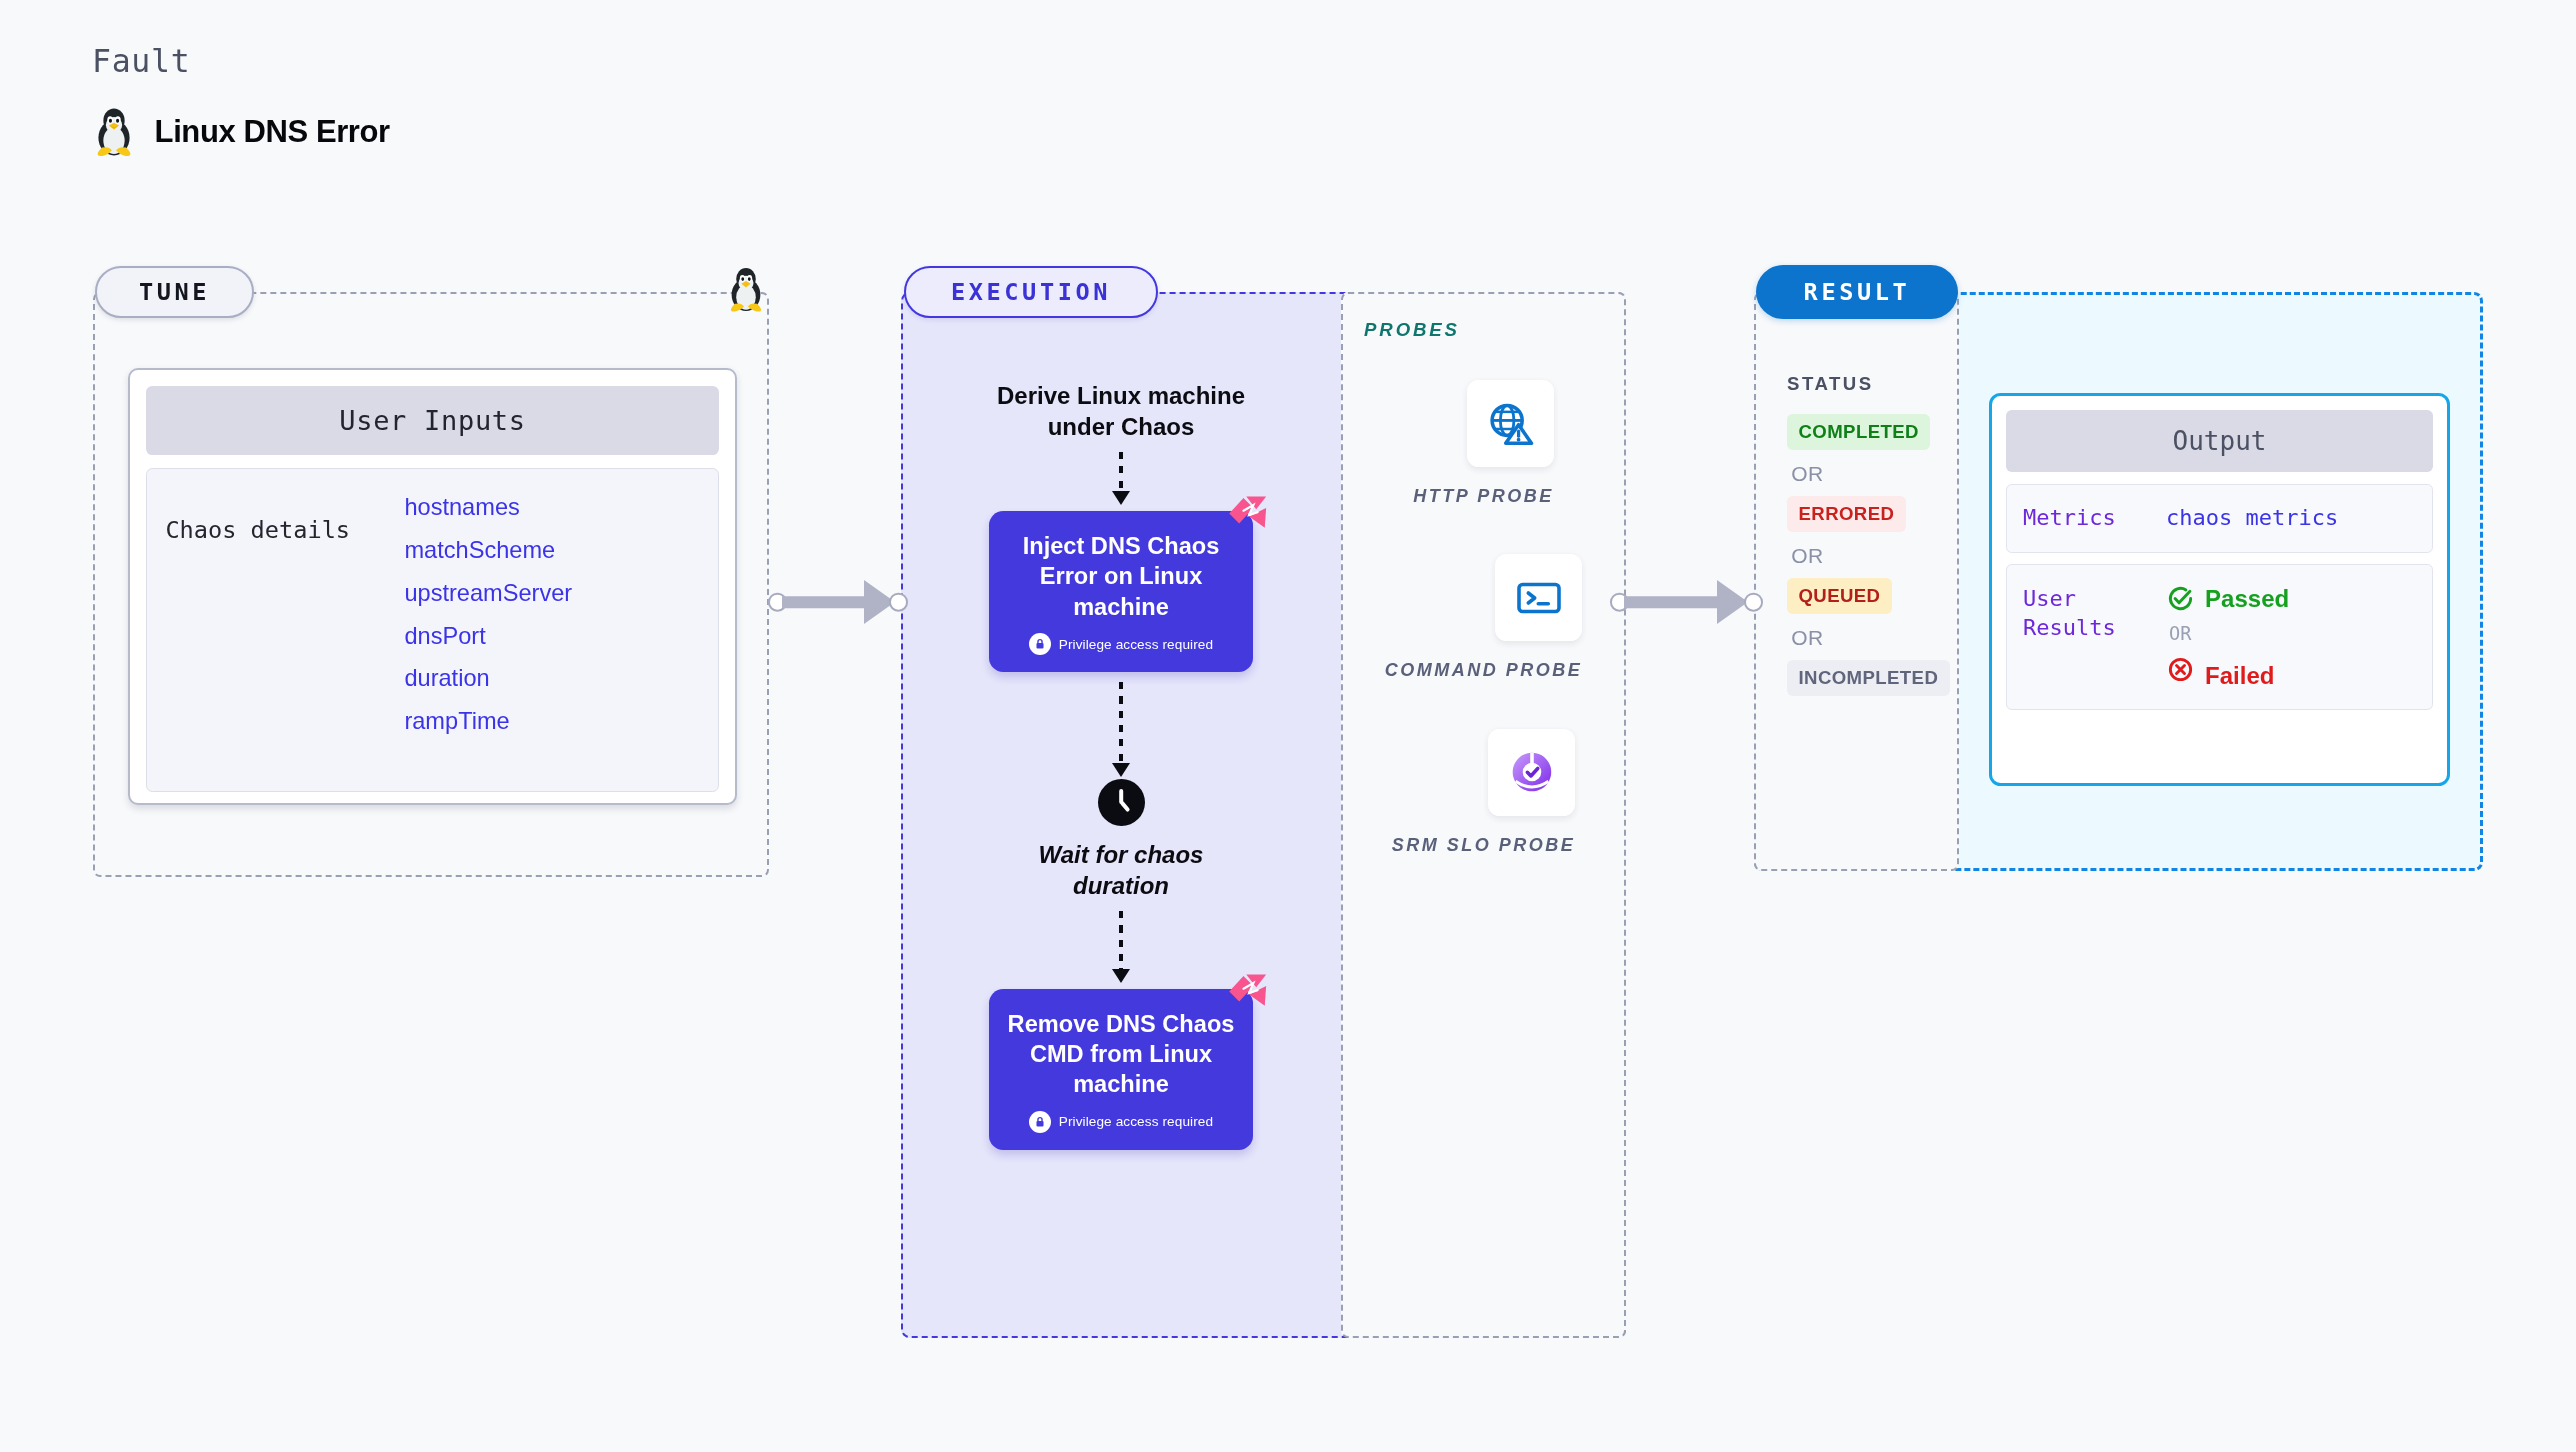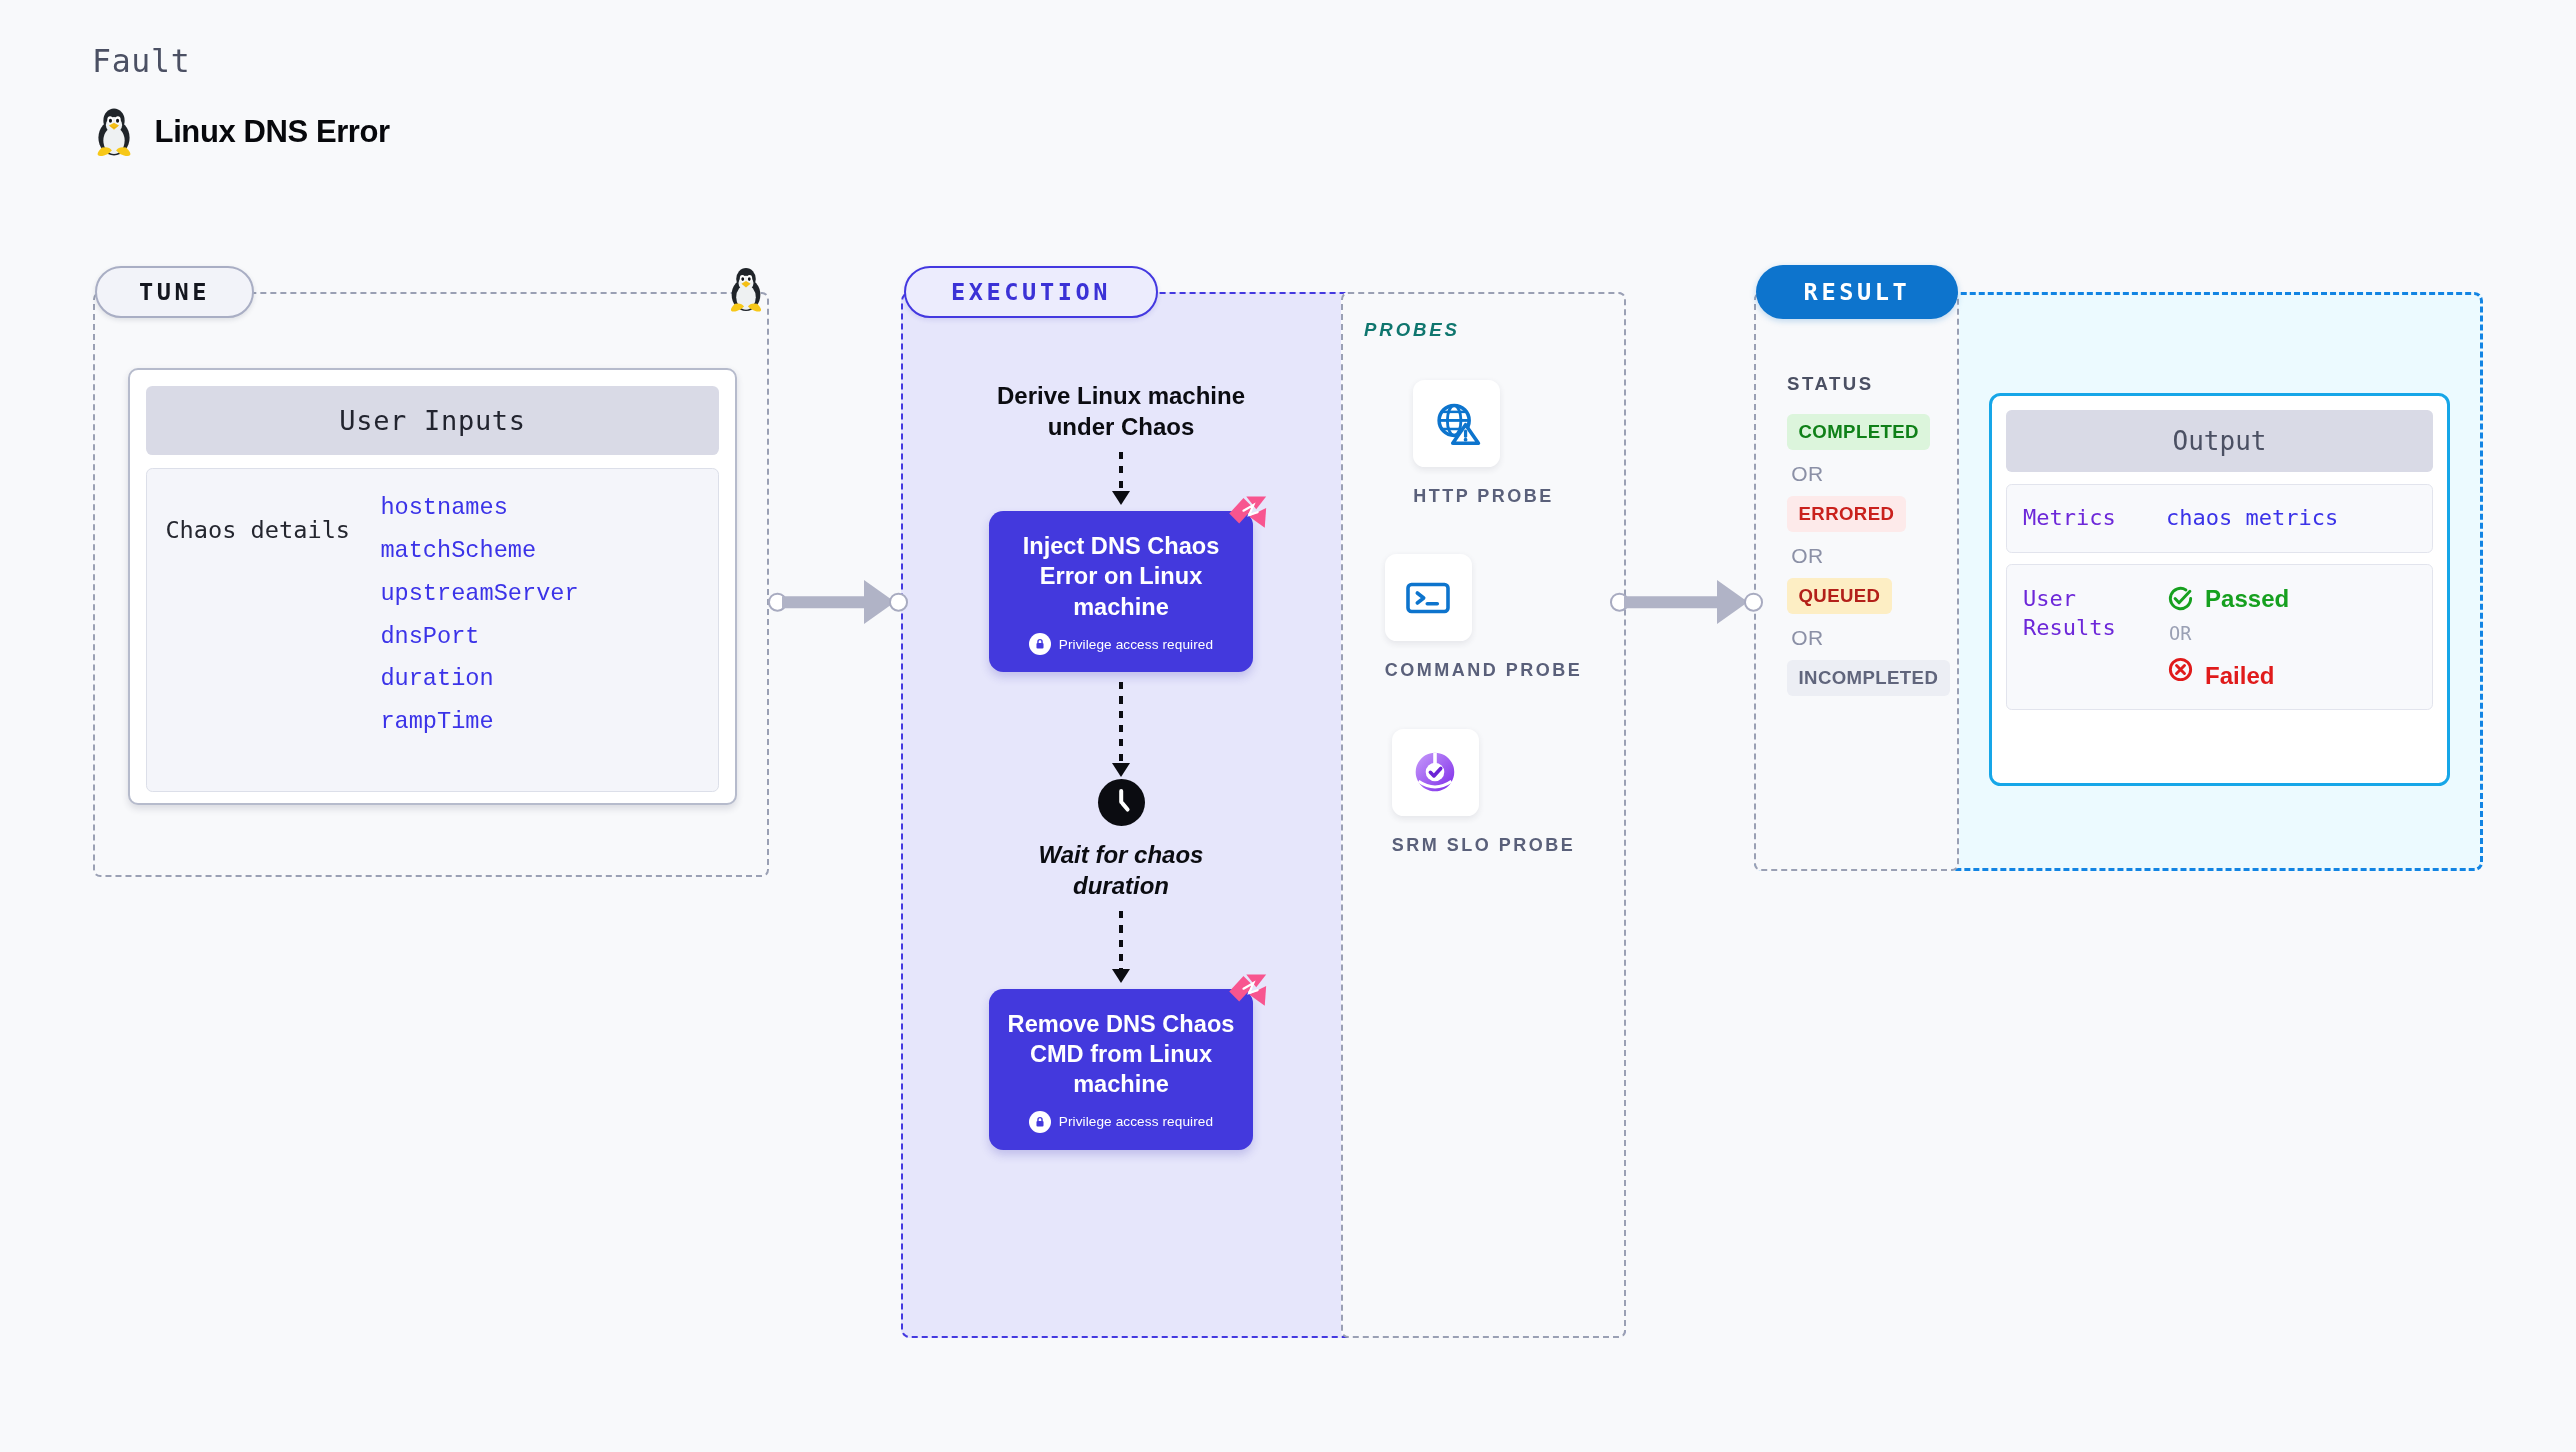--- a/index.html
+++ b/index.html
@@ -166,24 +166,25 @@
     padding-top: 23px;
     letter-spacing: 0px;
   }
   .param-list {
     display: flex;
     flex-direction: column;
     gap: 15.8px;
     padding-top: 1.4px;
   }
   .param-item {
-    font-family: Liberation Mono, monospace;
+    font-family: Liberation Sans, sans-serif;
     font-size: 23.6px;
     color: #3b33e8;
     letter-spacing: 0px;
+    margin-left: 24px;
   }
 
   
   .exec-col {
     position: absolute;
     left: 901px; top: 380px;
     width: 440px;
     display: flex;
     flex-direction: column;
     align-items: center;
@@ -315,21 +316,22 @@
     width: 285px;
     display: flex;
     flex-direction: column;
     align-items: center;
     gap: 46px;
     z-index: 14;
   }
   .probe-item {
     display: flex;
     flex-direction: column;
-    align-items: flex-start;
+    align-items: flex-end;
+    font-style: italic;
   }
   .probe-icon-card {
     width: 87px; height: 87px;
     background: #ffffff;
     border-radius: 11.5px;
     display: flex;
     align-items: center;
     justify-content: center;
     box-shadow: 0 2.1px 6.4px rgba(40,45,70,.09);
   }

